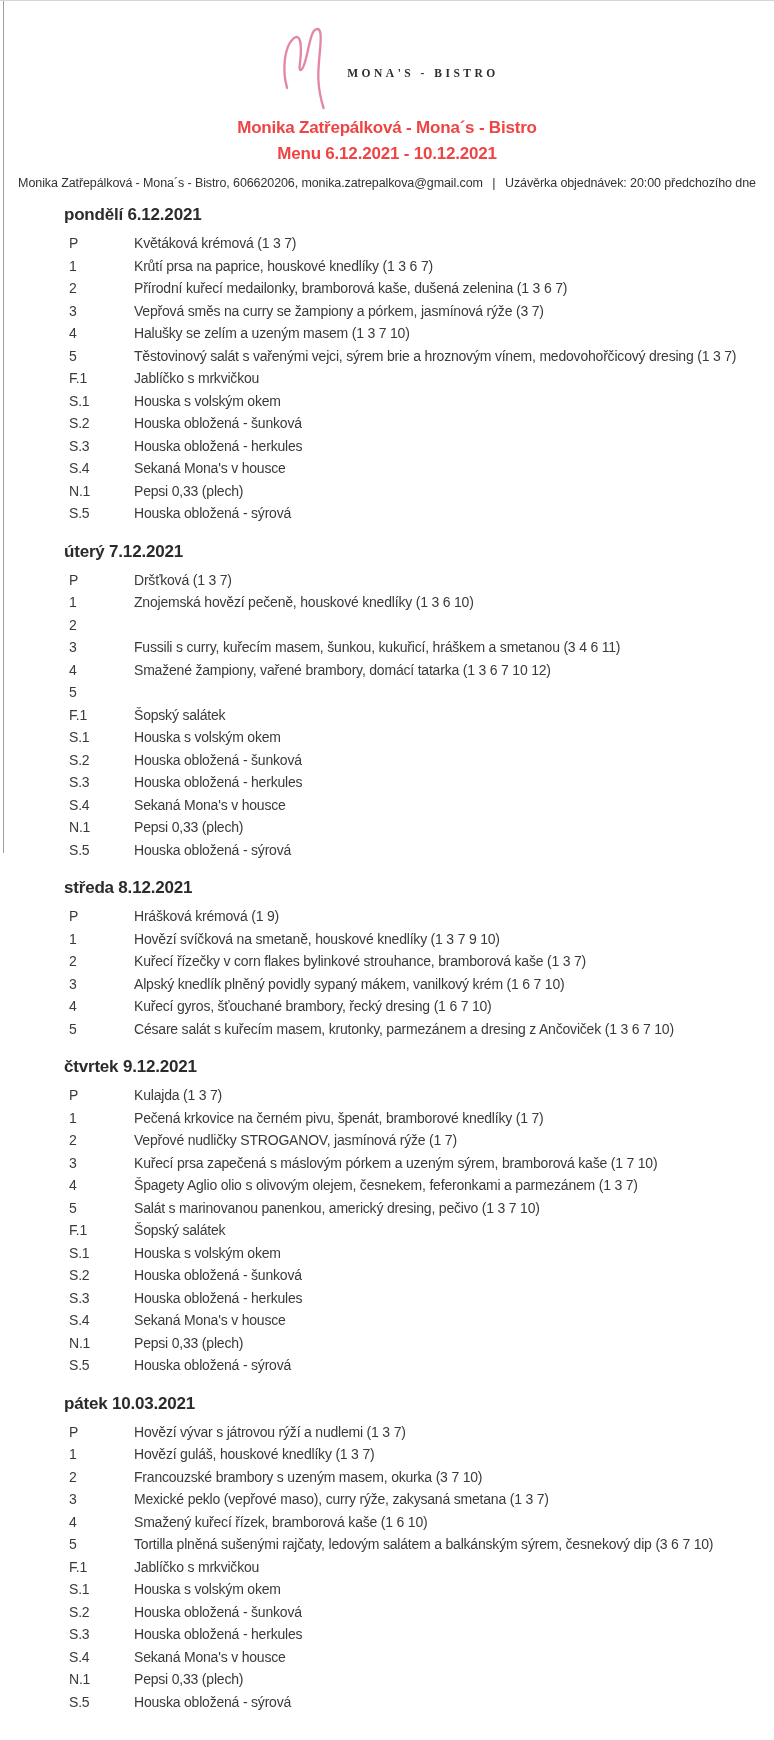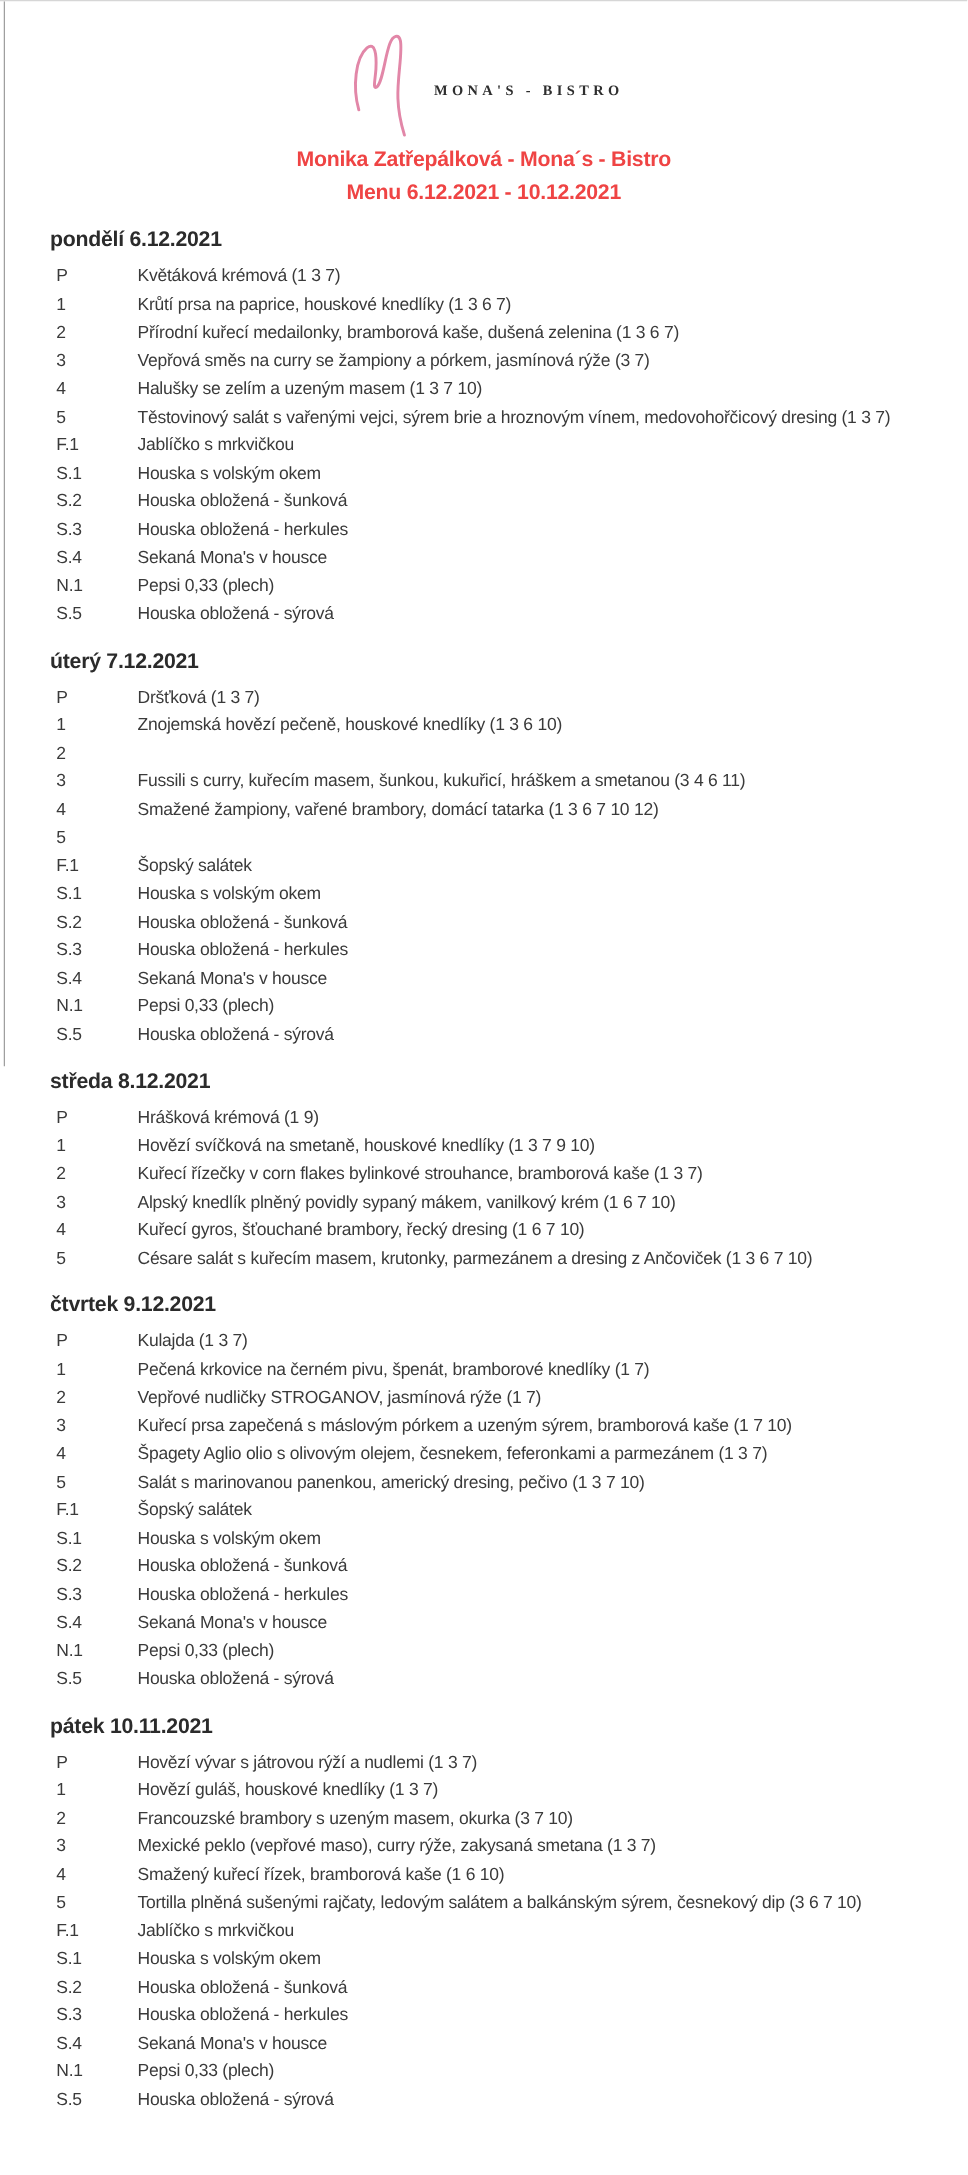--- a/index.html
+++ b/index.html
@@ -40,21 +40,21 @@
     font-size:17px; font-weight:bold; color:#ef4444;
     line-height:26px; margin:0; letter-spacing:-0.2px;
   }
   .contact{
     font-size:12.5px; color:#333;
     margin-top:9px;
     white-space:nowrap;
     letter-spacing:-0.1px;
   }
   
-  .days{ padding-left:40px; padding-top:14px; }
+  .days{ padding-left:64px; padding-top:14px; }
   .day{ margin-top:16px; }
   .day:first-child{ margin-top:0; }
   .day-title{
     font-size:17px; font-weight:bold; color:#2b2b2b;
     line-height:22px; margin:0 0 6px 0; letter-spacing:-0.2px;
   }
   .row{
     display:flex; align-items:center;
     height:22.5px;
     padding-left:5px;
@@ -71,20 +71,21 @@
 
   <header class="header">
     <div class="logo">
       <svg class="logo-m" viewBox="0 0 80 135" fill="none" xmlns="http://www.w3.org/2000/svg">
         <path d="M 14 98 C 6 70, 10 34, 24 22 C 34 14, 36 30, 35 48 C 34 62, 31 73, 36 70 C 43 65, 46 33, 52 17 C 56 6, 63 5, 65 13 C 68 27, 61 58, 62 84 C 62.5 100, 66 116, 70 129" stroke="#e287a8" stroke-width="3.6" stroke-linecap="round"></path>
       </svg>
       <span class="logo-text">MONA'S - BISTRO</span>
     </div>
     <h1 class="title">Monika Zatřepálková - Mona´s - Bistro</h1>
     <h1 class="title">Menu 6.12.2021 - 10.12.2021</h1>
+    <div class="contact">Monika Zatřepálková - Mona´s - Bistro, 606620206, monika.zatrepalkova@gmail.com  |  Uzávěrka objednávek: 20:00 předchozího dne</div>
   </header>
 
   <main class="days" id="days-container">
   <section class="day">
     <h2 class="day-title">pondělí 6.12.2021</h2>
     <div class="day-items">
   <div class="row">
     <span class="code">P</span>
     <span class="item-text">Květáková krémová (1 3 7)</span>
   </div>
@@ -318,21 +319,21 @@
   </div>
 
   <div class="row">
     <span class="code">S.5</span>
     <span class="item-text">Houska obložená - sýrová</span>
   </div>
 </div>
   </section>
 
   <section class="day">
-    <h2 class="day-title">pátek 10.11.2021</h2>
+    <h2 class="day-title">pátek 10.03.2021</h2>
     <div class="day-items">
   <div class="row">
     <span class="code">P</span>
     <span class="item-text">Hovězí vývar s játrovou rýží a nudlemi (1 3 7)</span>
   </div>
 
   <div class="row">
     <span class="code">1</span>
     <span class="item-text">Hovězí guláš, houskové knedlíky (1 3 7)</span>
   </div>

